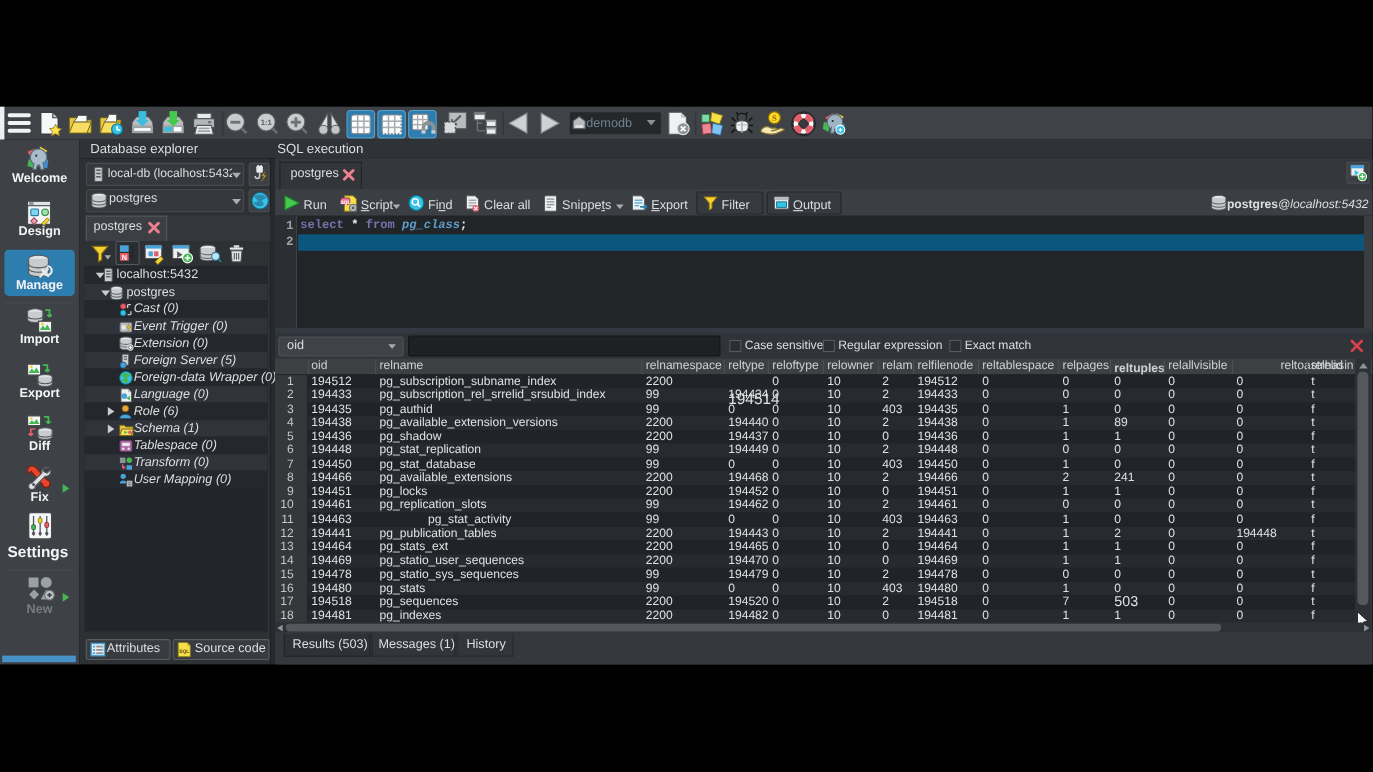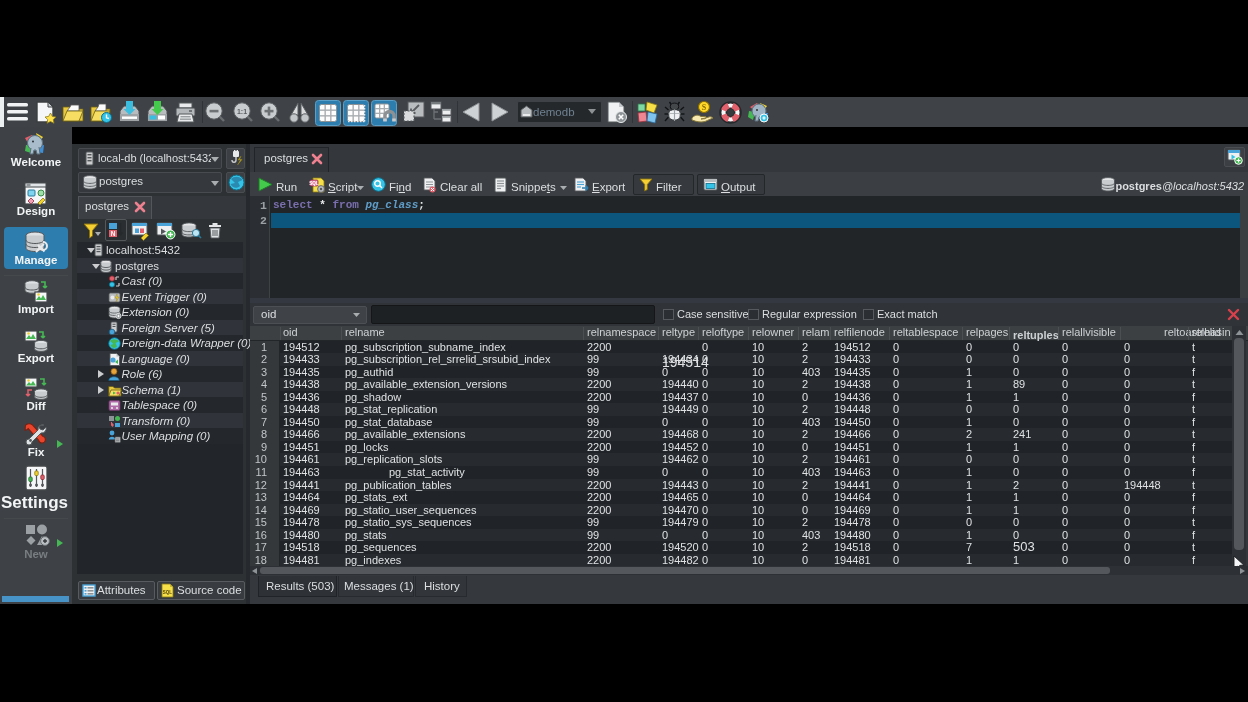--- a/index.html
+++ b/index.html
@@ -12,20 +12,24 @@
   .b{font-weight:bold;}
   svg{position:absolute;overflow:visible;}
 </style>
 </head>
 <body>
 <div id="stage">
 
 <div class="abs" style="left:0;top:97px;width:1248px;height:30px;background:#3f4347;"></div>
 <div class="abs" style="left:0;top:97px;width:4px;height:30px;background:#eceff0;"></div>
 <div class="abs" style="left:0;top:127px;width:72px;height:477px;background:#3e4246;"></div>
+<div class="abs" style="left:72px;top:127px;width:1176px;height:17px;background:#2f3337;">
+      <div class="txt" style="left:10px;top:1px;">Database explorer</div>
+      <div class="txt" style="left:180px;top:1px;">SQL execution</div>
+    </div>
 <div class="abs" style="left:72px;top:144px;width:174px;height:460px;background:#2d3134;"></div>
 <div class="abs" style="left:246px;top:144px;width:4px;height:460px;background:#26292d;"></div>
 <div class="abs" style="left:250px;top:144px;width:998px;height:460px;background:#34383c;"></div>
 <div class="abs" style="left:2px;top:596px;width:67px;height:6px;background:#4792c6;"></div>
 <svg class="abs" style="left:6px;top:101px" width="23" height="22" viewBox="0 0 23 22">
       <g fill="#f0f2f3">
         <rect x="1" y="2" width="21" height="3.6" rx="1.6"></rect>
         <rect x="1" y="9" width="21" height="3.6" rx="1.6"></rect>
         <rect x="1" y="16" width="21" height="3.6" rx="1.6"></rect>
       </g>
@@ -211,21 +215,21 @@
       <path d="M15.3 17 L18.7 17 M17 15.3 L17 18.7" stroke="#fff" stroke-width="1.2"></path>
     </svg>
 <div class="abs" style="left:4px;top:227px;width:64px;height:42px;background:#2d7dae;border-radius:4px;"></div>
 <div class="txt" style="left:0;top:156px;width:72px;text-align:center;font-size:11.5px;font-weight:bold;color:#f2f4f5;">Welcome</div>
 <div class="txt" style="left:0;top:205px;width:72px;text-align:center;font-size:11.5px;font-weight:bold;color:#f2f4f5;">Design</div>
 <div class="txt" style="left:0;top:254px;width:72px;text-align:center;font-size:11.5px;font-weight:bold;color:#f2f4f5;">Manage</div>
 <div class="txt" style="left:0;top:303px;width:72px;text-align:center;font-size:11.5px;font-weight:bold;color:#f2f4f5;">Import</div>
 <div class="txt" style="left:0;top:352px;width:72px;text-align:center;font-size:11.5px;font-weight:bold;color:#f2f4f5;">Export</div>
 <div class="txt" style="left:0;top:400px;width:72px;text-align:center;font-size:11.5px;font-weight:bold;color:#f2f4f5;">Diff</div>
 <div class="txt" style="left:0;top:446px;width:72px;text-align:center;font-size:11.5px;font-weight:bold;color:#f2f4f5;">Fix</div>
-<div class="txt" style="left:0;top:493px;width:69px;text-align:center;font-size:17px;font-weight:bold;color:#f2f4f5;">Settings</div>
+<div class="txt" style="left:0;top:493px;width:69px;text-align:center;font-size:14px;font-weight:bold;color:#f2f4f5;">Settings</div>
 <div class="txt" style="left:0;top:548px;width:72px;text-align:center;font-size:11.5px;font-weight:bold;color:#787d82;">New</div>
 <div class="abs" style="left:4px;top:275px;width:64px;height:1px;background:#46494c;"></div>
 <div class="abs" style="left:4px;top:518px;width:64px;height:1px;background:#46494c;"></div>
 <svg class="abs" style="left:23px;top:133px" width="26" height="24" viewBox="0 0 26 24">
       <path d="M13 0 L20 4 L16 10 Z" fill="#f4d22e"></path>
 <path d="M2 5 L9 2 L12 8 L6 12 Z" fill="#e85d68"></path>
 <path d="M3 12 L9 12 L8 20 L2 18 Z" fill="#45b854"></path>
 <path d="M14 13 L21 12 L20 20 L13 19 Z" fill="#3e8ed8"></path>
 <circle cx="12" cy="10" r="7.5" fill="#a8bcCB" stroke="#5a707e" stroke-width="1"></circle>
 <circle cx="12" cy="10" r="7.5" fill="#a8bccb" stroke="#5a707e" stroke-width="1"></circle>

